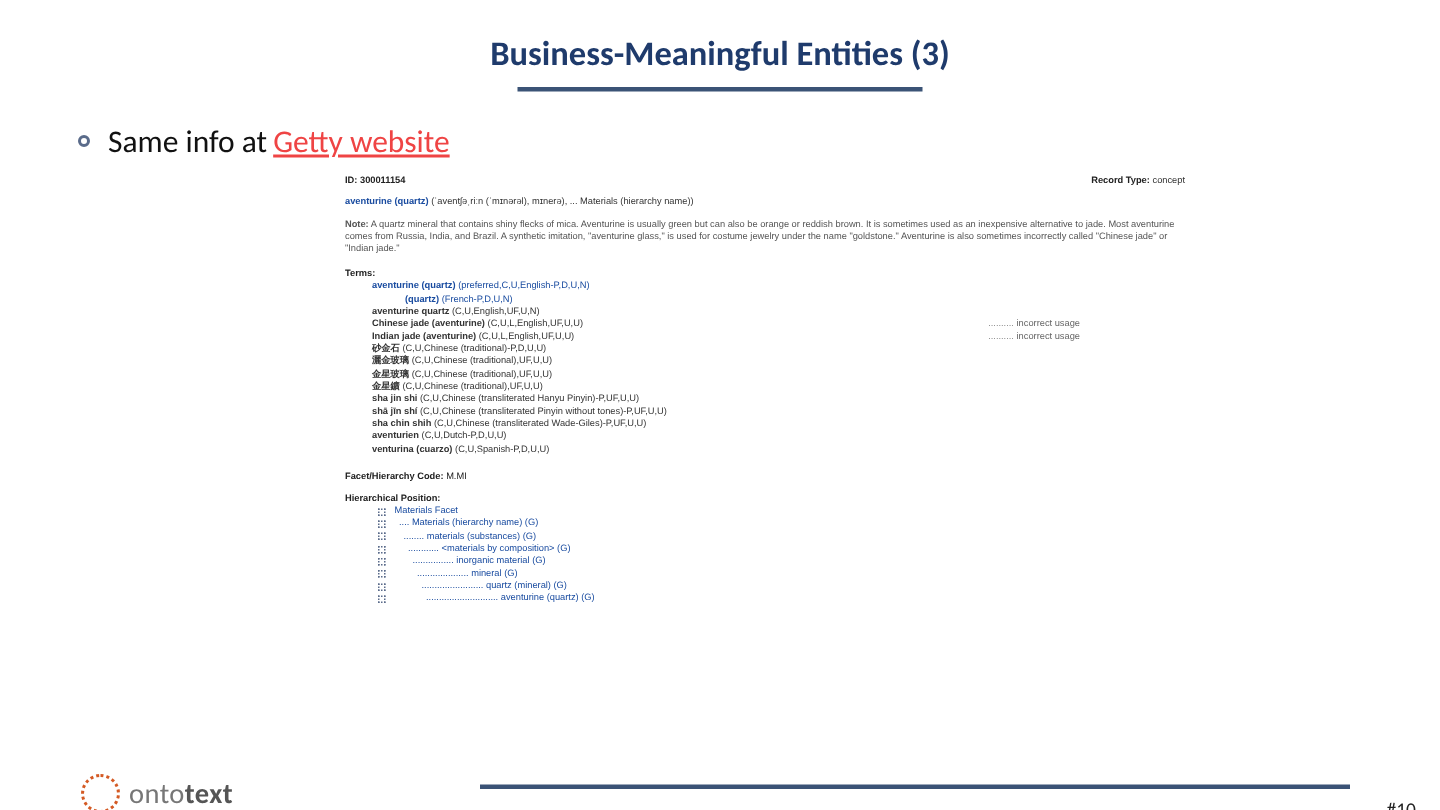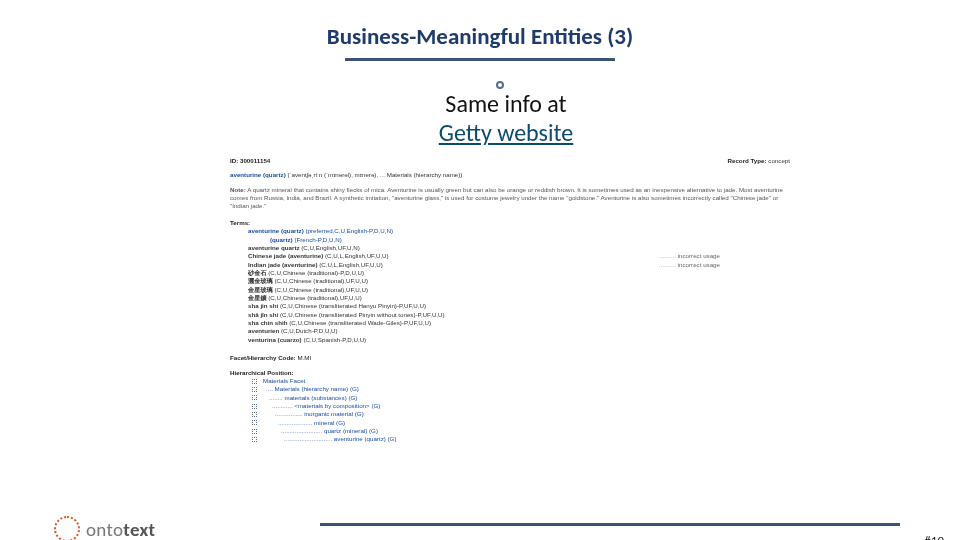--- a/index.html
+++ b/index.html
@@ -24,33 +24,32 @@
   .title-rule {
     margin: 8px auto 0;
     width: 270px;
     height: 3px;
     background: #3b5376;
   }
   .bullet-row {
     display: flex;
     align-items: center;
     margin: 20px 0 0 52px;
-    font-size: 24px;
+    font-size: 21px;
     color: #111;
-    flex-direction: column;
   }
   .bullet-dot {
     width: 8px; height: 8px;
     border-radius: 50%;
     border: 2px solid #5a6b8a;
     background: #fff;
     margin-right: 12px;
   }
   .link {
-    color: #0c4a6e;
+    color: #ef4444;
     text-decoration: underline;
     margin: 0 4px;
   }
   .shot {
     margin: 10px 0 0 230px;
     font-size: 6.2px;
     color: #333;
     line-height: 1.35;
     width: 560px;
     font-family: Verdana, Arial, sans-serif;

